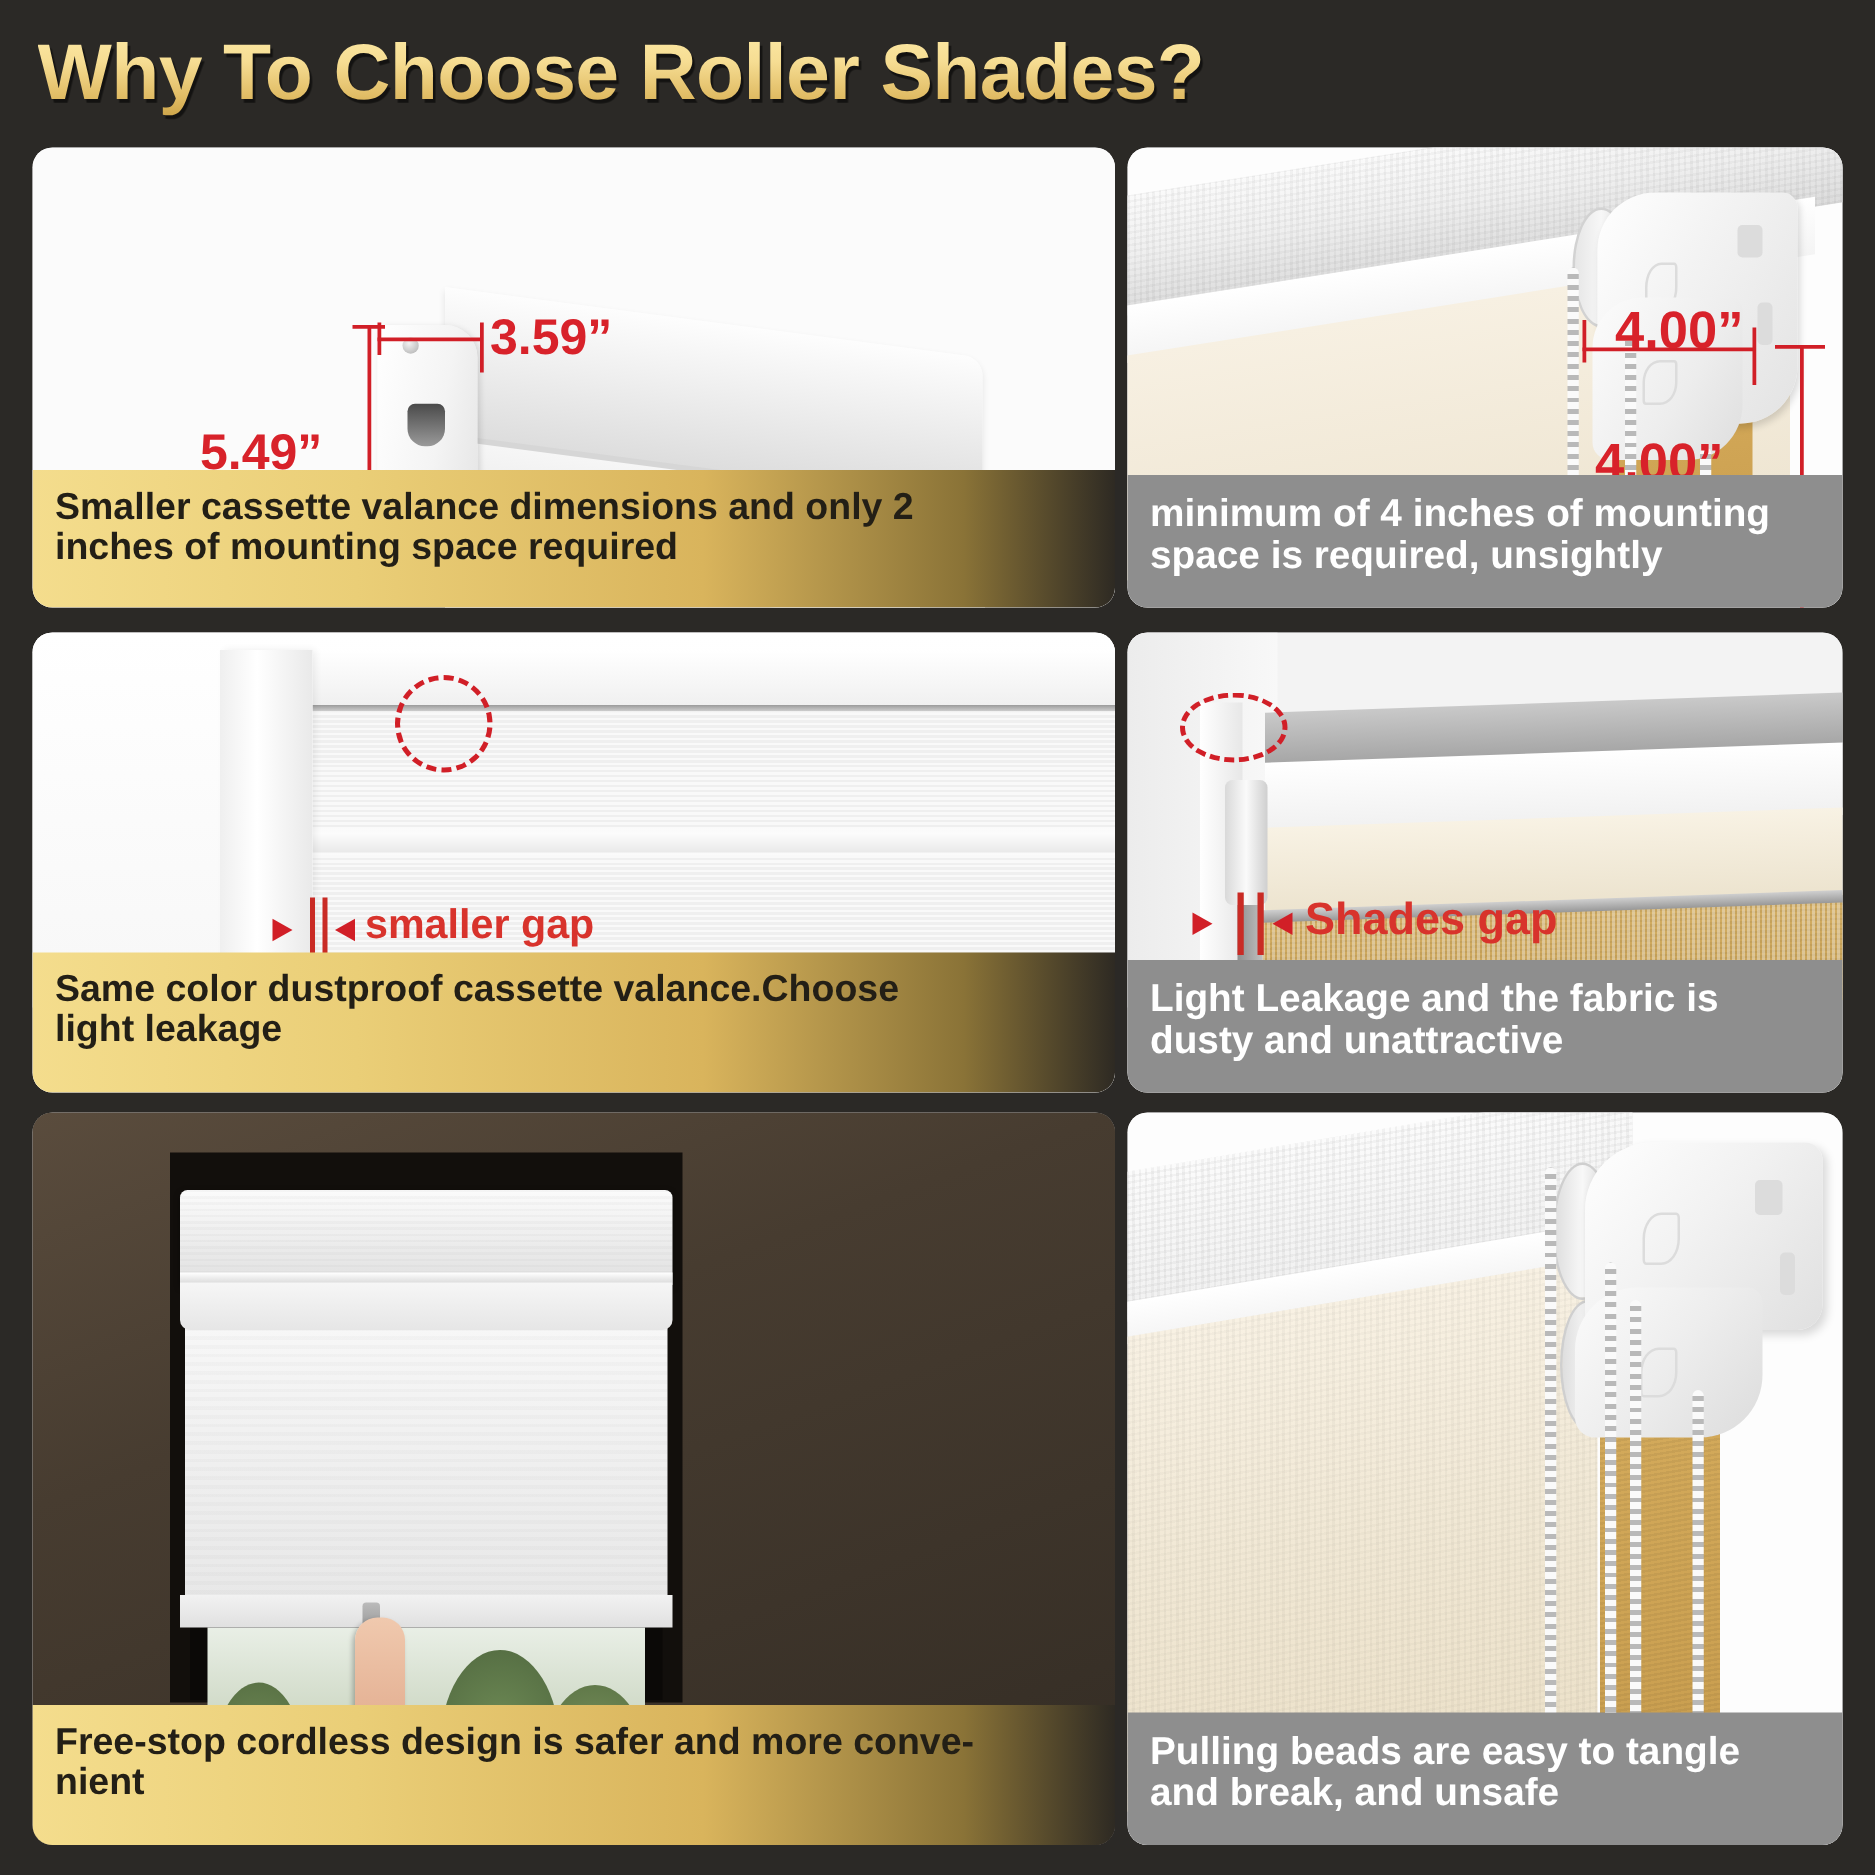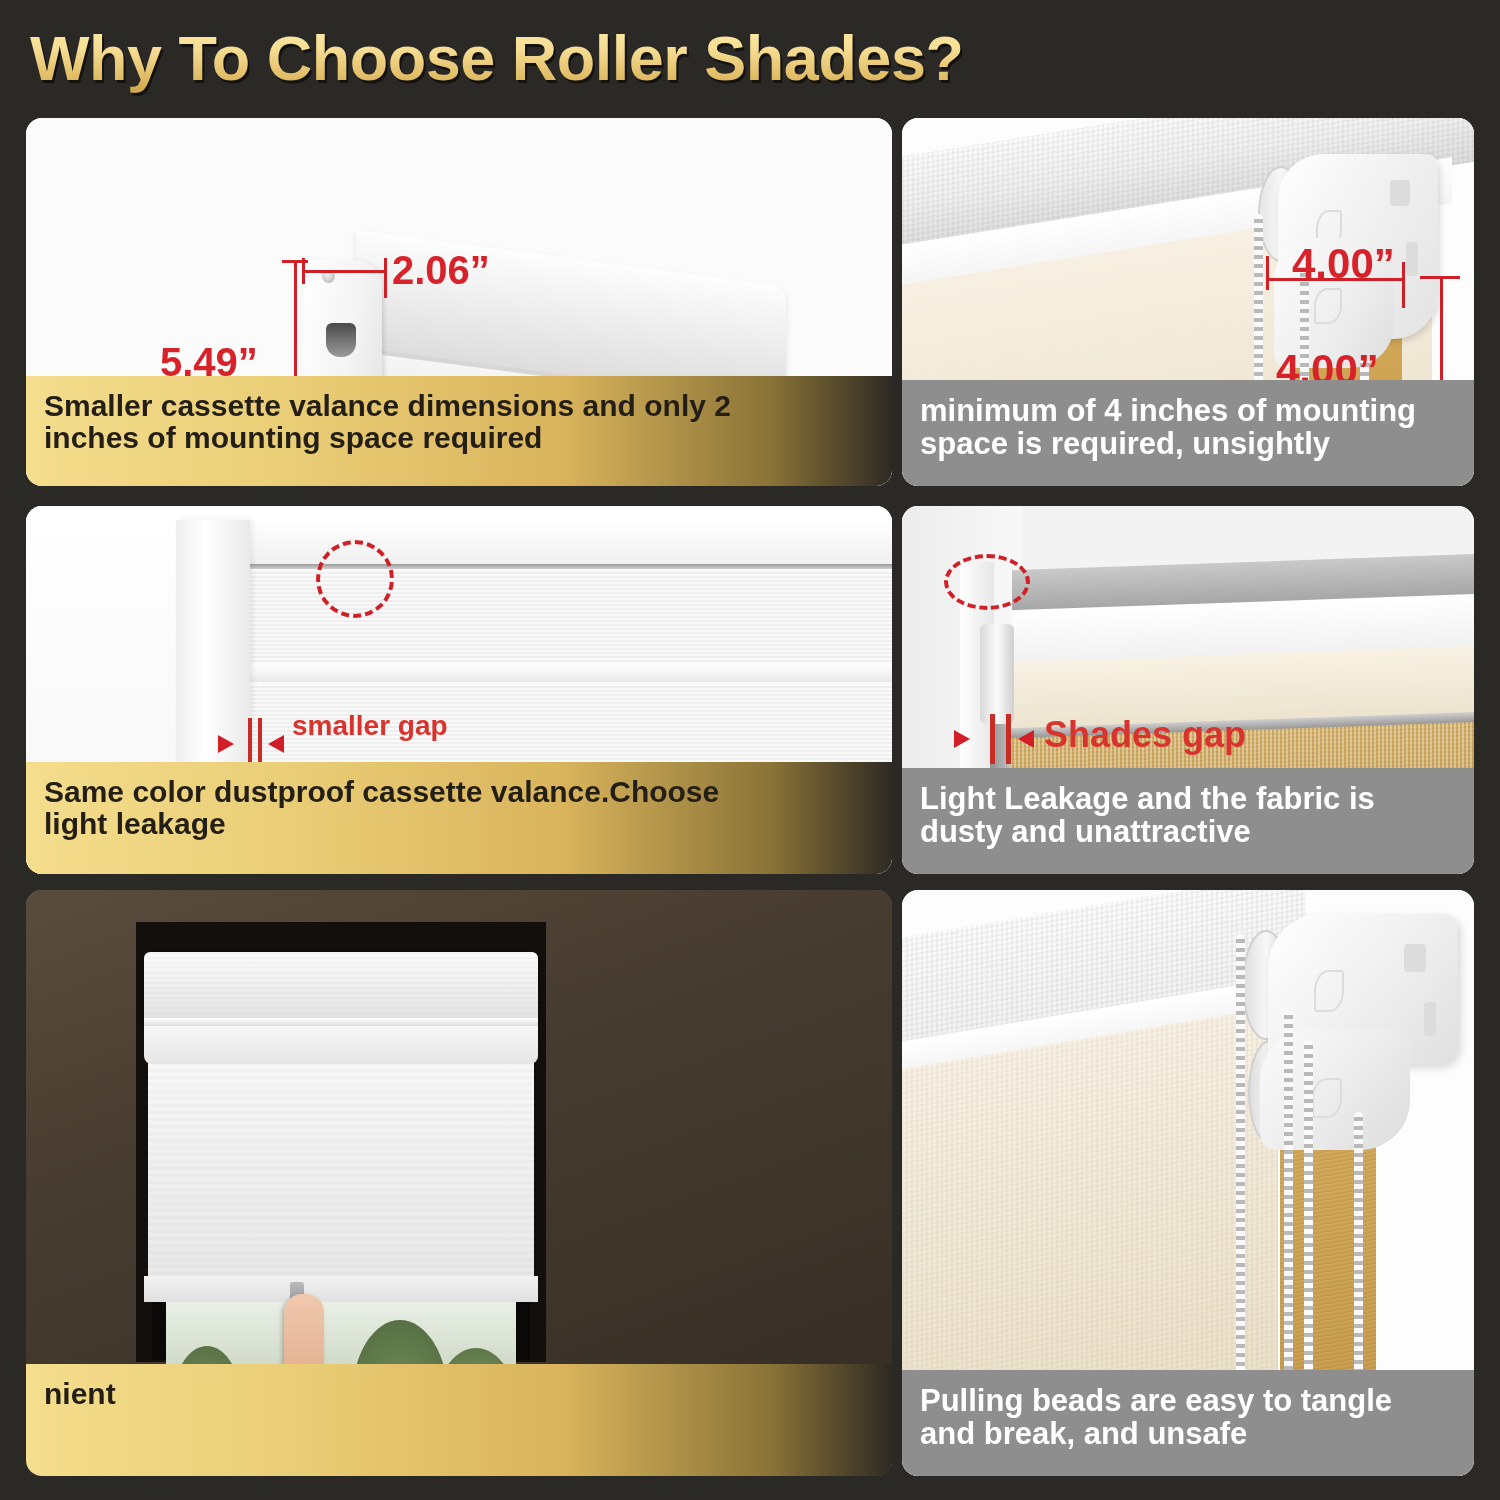--- a/index.html
+++ b/index.html
@@ -351,21 +351,21 @@
         <div class="val-fabric"></div>
         <div class="val-end"></div>
         <div class="endcap-hole"></div>
         <div class="endcap-screw"></div>
         <div class="endcap-screw2"></div>
         <div class="endcap-screw3"></div>
 
         <div class="dimline dimh" style="left:276px; top:152px; width:84px;"></div>
         <div class="dimline dimv" style="left:276px; top:140px; height:26px;"></div>
         <div class="dimline dimv" style="left:358px; top:140px; height:40px;"></div>
-        <div class="dimlabel" style="left:366px; top:130px; font-size:40px;">2.06”</div>
+        <div class="dimlabel" style="left:366px; top:130px; font-size:40px;">3.59”</div>
 
         <div class="dimline dimv" style="left:268px; top:142px; height:208px;"></div>
         <div class="dimline dimh" style="left:256px; top:142px; width:26px;"></div>
         <div class="dimline dimh" style="left:256px; top:348px; width:26px;"></div>
         <div class="dimlabel" style="left:134px; top:222px; font-size:40px;">5.49”</div>
       </div>
     </div>
     <div class="cap gold">
       <span>Smaller cassette valance dimensions and only 2</span>
       <span>inches of mounting space required</span>
@@ -423,21 +423,21 @@
         <div class="shade-band b3"></div>
         <div class="frame-head"></div>
         <div class="frame-vert"></div>
 
         <div class="dashcircle" style="left:290px; top:34px; width:78px; height:78px;"></div>
 
         <div class="gapbar" style="left:222px; top:212px; width:4px; height:52px;"></div>
         <div class="gapbar" style="left:232px; top:212px; width:4px; height:52px;"></div>
         <div class="arrowR" style="left:192px; top:229px;"></div>
         <div class="arrowL" style="left:242px; top:229px;"></div>
-        <div class="dimlabel" style="left:266px; top:204px; font-size:28px; color:#d8332c;">smaller gap</div>
+        <div class="dimlabel" style="left:266px; top:214px; font-size:33px; color:#d8332c;">smaller gap</div>
       </div>
     </div>
     <div class="cap gold tall">
       <span>Same color dustproof cassette valance.Choose</span>
       <span>light leakage</span>
     </div>
   </div>
 
   <div class="panel p4">
     <div class="imgarea">
@@ -487,20 +487,21 @@
             <div class="cassette-tex"></div>
           </div>
         <div class="cassette-lip"></div>
         <div class="cassette-low"></div>
 
         <div class="hand-knob"></div>
         <div class="hand"></div>
       </div>
     </div>
     <div class="cap gold tall">
+      <span>Free-stop cordless design is safer and more conve-</span>
       <span>nient</span>
     </div>
   </div>
 
   <div class="panel p6">
     <div class="imgarea">
       <div class="scene">
         <div class="fabwhite"></div>
         <div class="fabwhite2"></div>
         <div class="fabcream"></div>

